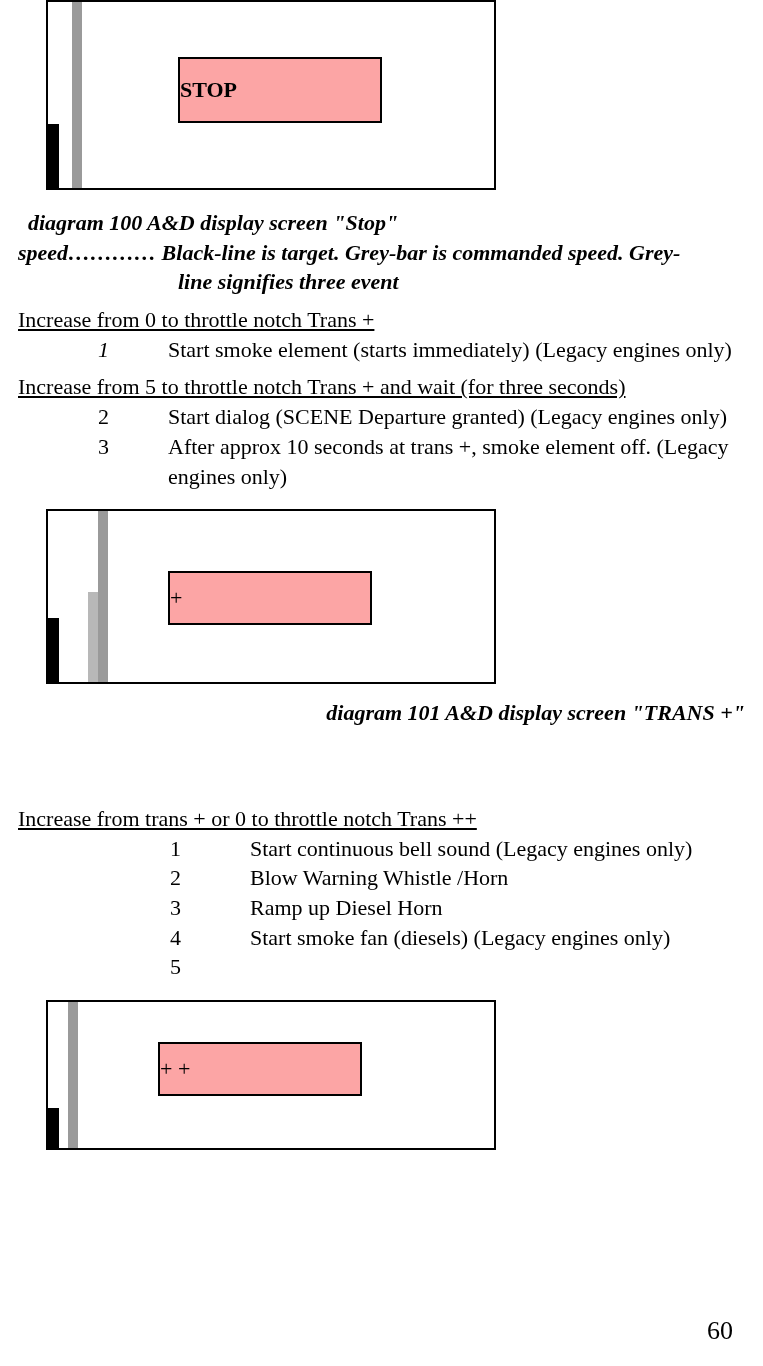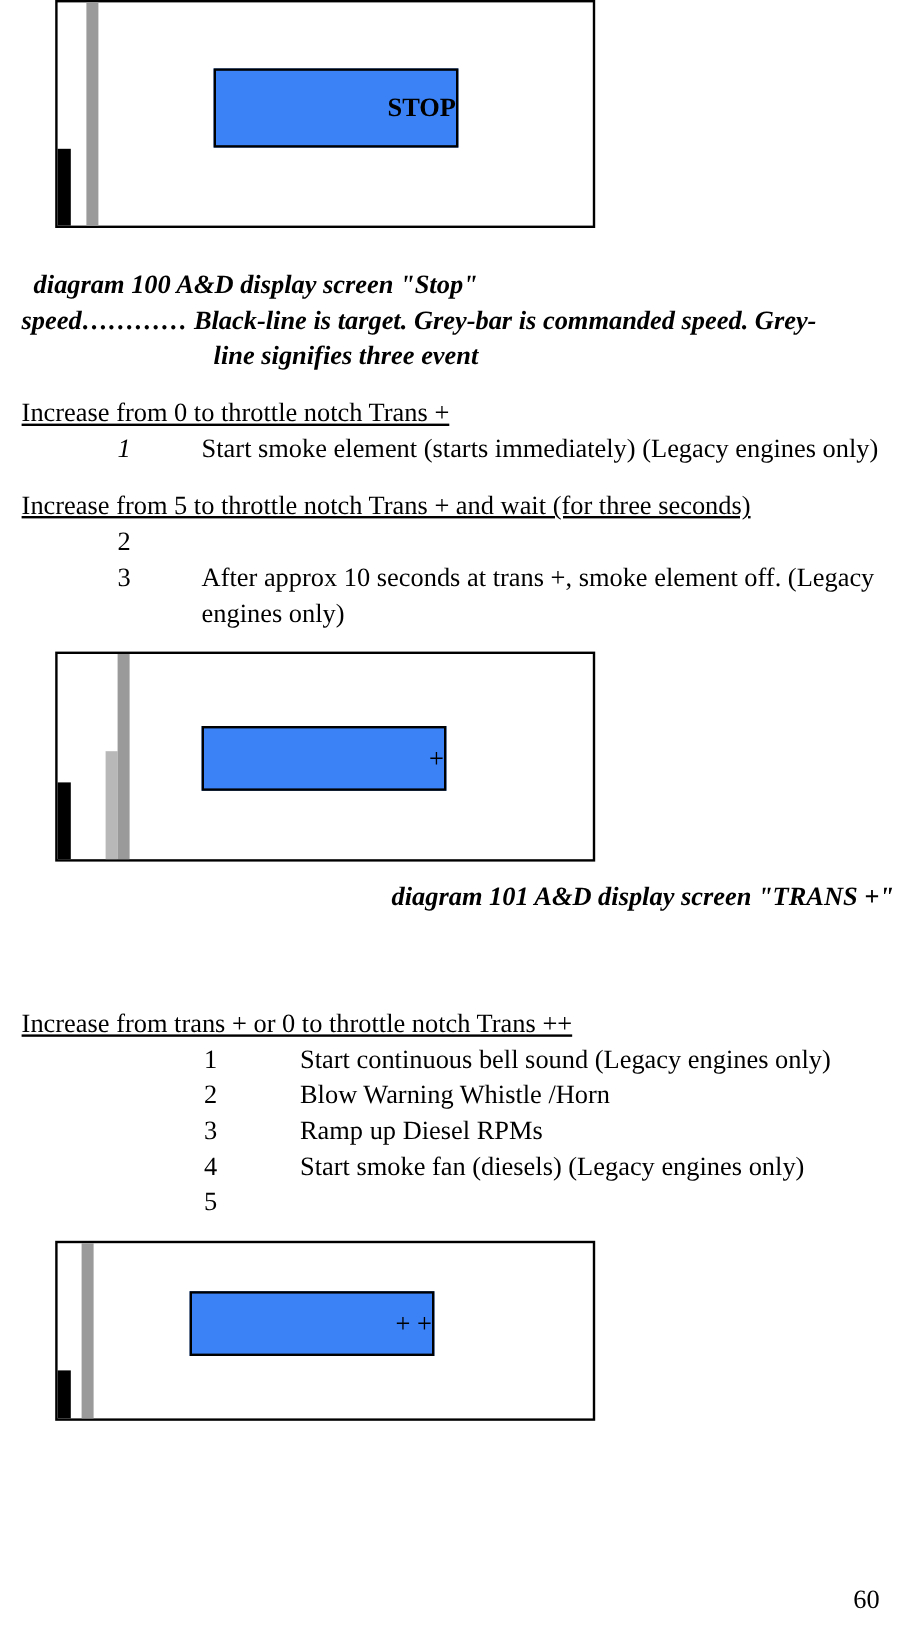--- a/index.html
+++ b/index.html
@@ -53,57 +53,57 @@
       top: auto;
       height: 90px;
     }
     .inner-label {
       position: absolute;
       border: 2px solid #000;
       width: 204px;
       height: 66px;
       display: flex;
       align-items: center;
-      justify-content: flex-end;
+      justify-content: flex-start;
       font-size: 22px;
-      background: #3b82f6;
+      background: #fca5a5;
     }
     .inner-label.stop {
       left: 130px;
       top: 55px;
       font-weight: bold;
     }
     .inner-label.plus {
       left: 120px;
       top: 60px;
       height: 54px;
     }
     .inner-label.plusplus {
       left: 110px;
       top: 40px;
       height: 54px;
     }
     .caption {
       font-style: italic;
       font-weight: bold;
-      margin-top: 32px;
+      margin-top: 18px;
     }
     .caption .c1 { margin-left: 10px; }
     .note-line {
       font-style: italic;
       font-weight: bold;
     }
     .note-body {
       font-style: italic;
       font-weight: bold;
       padding-left: 160px;
     }
     .section-heading {
       text-decoration: underline;
-      margin-top: 18px;
+      margin-top: 8px;
     }
     .list-row {
       display: flex;
     }
     .list-row .num {
       width: 70px;
       padding-left: 0;
       flex-shrink: 0;
     }
     .list-row .txt {
@@ -117,21 +117,21 @@
       padding-left: 80px;
     }
     .list-block-c {
       padding-left: 152px;
     }
     .list-block-c .num { width: 80px; }
     .page-number {
       position: absolute;
       bottom: 18px;
       right: 30px;
-      font-size: 22px;
+      font-size: 26px;
     }
   </style>
 </head>
 <body>
 
 <div class="diagram-box first">
   <div class="grey-line"></div>
   <div class="black-line"></div>
   <div class="inner-label stop">
     <span>STOP</span>
@@ -155,20 +155,21 @@
   <div class="list-row">
     <div class="num">1</div>
     <div class="txt">Start smoke element (starts immediately) (Legacy engines only)</div>
   </div>
 </div>
 
 <div class="section-heading">Increase from 5 to throttle notch Trans + and wait (for three seconds)</div>
 <div class="list-block-b">
   <div class="list-row">
     <div class="num">2</div>
+    <div class="txt">Start dialog (SCENE Departure granted) (Legacy engines only)</div>
   </div>
   <div class="list-row">
     <div class="num">3</div>
     <div class="txt">After approx 10 seconds at trans +, smoke element off. (Legacy engines only)</div>
   </div>
 </div>
 
 <div class="diagram-box mid">
   <div class="grey-bar short"></div>
   <div class="grey-line" style="left:50px;"></div>
@@ -187,21 +188,21 @@
   <div class="list-row">
     <div class="num">1</div>
     <div class="txt">Start continuous bell sound (Legacy engines only)</div>
   </div>
   <div class="list-row">
     <div class="num">2</div>
     <div class="txt">Blow Warning Whistle /Horn</div>
   </div>
   <div class="list-row">
     <div class="num">3</div>
-    <div class="txt">Ramp up Diesel RPMs</div>
+    <div class="txt">Ramp up Diesel Horn</div>
   </div>
   <div class="list-row">
     <div class="num">4</div>
     <div class="txt">Start smoke fan (diesels) (Legacy engines only)</div>
   </div>
   <div class="list-row">
     <div class="num">5</div>
   </div>
 </div>
 

